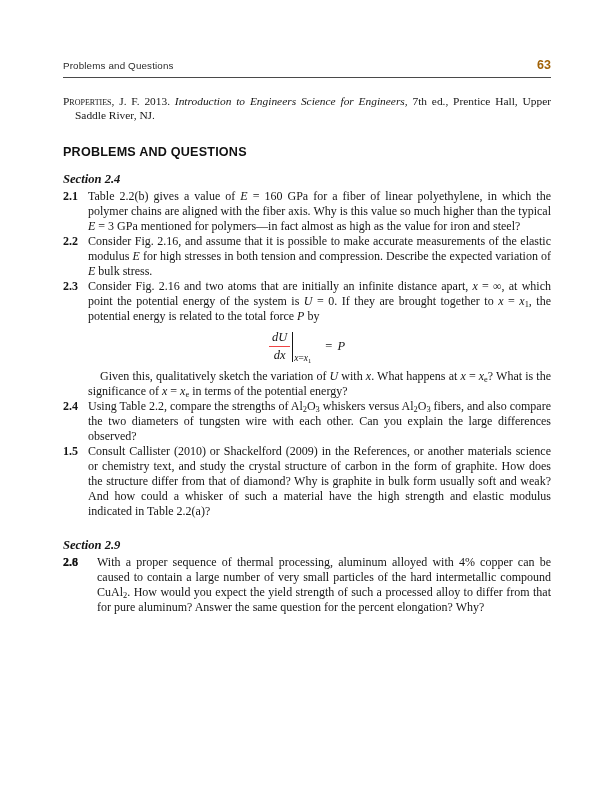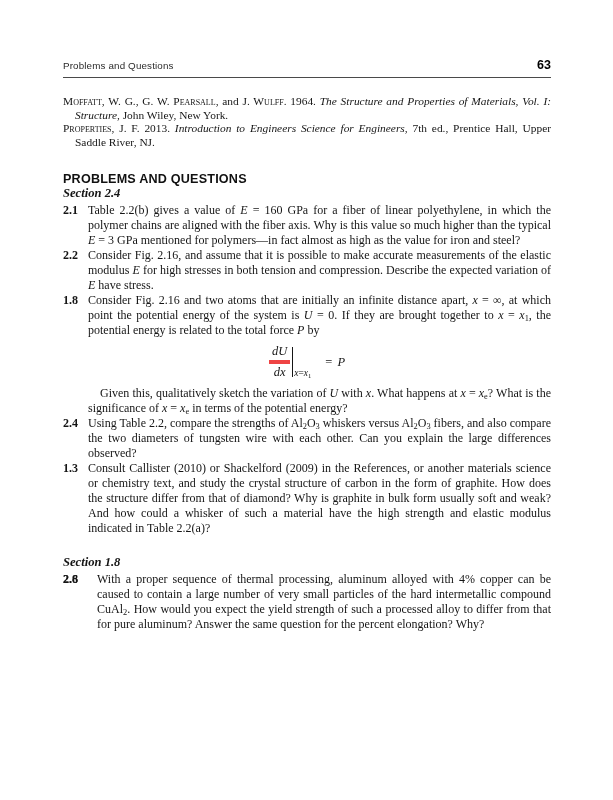--- a/index.html
+++ b/index.html
@@ -15,36 +15,36 @@
     padding: 58px 62px 0 63px;
   }
   
   .runhead {
     display: flex; justify-content: space-between; align-items: baseline;
     border-bottom: 1.6px solid #4a4a4a;
     padding-bottom: 5px;
     font-family: "Liberation Sans", sans-serif;
   }
   .runhead .rh-title { font-size: 9.8px; color: #2b2b2b; letter-spacing: 0.15px; }
-  .runhead .rh-page { font-size: 12.5px; font-weight: bold; color: #000000; }
+  .runhead .rh-page { font-size: 12.5px; font-weight: bold; color: #a16207; }
   
   .refs { margin-top: 17px; font-size: 11.4px; line-height: 13.6px; text-align: justify; }
   .ref { padding-left: 12px; text-indent: -12px; }
   
   .main-heading {
     margin-top: 23px;
     font-family: "Liberation Sans", sans-serif;
     font-weight: bold; font-size: 12.6px; letter-spacing: 0.2px;
     color: #111;
   }
   
   .section-title {
     font-weight: bold; font-style: italic;
     font-size: 12.6px; line-height: 15px;
-    margin-bottom: 2px;
+    margin-top: 13px; margin-bottom: 2px;
   }
   .section-gap { margin-top: 19px; }
   
   .problem {
     position: relative;
     font-size: 12px; line-height: 15px;
     text-align: justify;
   }
   .sec-a .problem { padding-left: 25px; }
   .sec-b .problem { padding-left: 34px; }
@@ -54,83 +54,82 @@
   .seg-sc { font-variant: small-caps; }
   .seg-sub { font-size: 0.7em; vertical-align: -0.28em; line-height: 0; }
   
   .equation {
     margin: 6px 0 6px -25px;
     text-align: center;
     font-size: 12.5px; line-height: normal;
   }
   .eq-inner { display: inline-block; white-space: nowrap; }
   .frac { display: inline-block; vertical-align: middle; text-align: center; font-style: italic; }
-  .frac .num { display: block; border-bottom: 4px solid #ef4444; padding: 0 3px 1px; }
+  .frac .num { display: block; border-bottom: 1px solid #ef4444; padding: 0 3px 1px; }
   .frac .den { display: block; padding-top: 1px; }
   .vbar { display: inline-block; width: 1px; height: 30px; background: #151515; vertical-align: middle; margin-left: 2px; }
   .eq-eval { font-size: 9.5px; position: relative; top: 11px; margin-left: 1px; }
   .eq-rhs { margin-left: 14px; vertical-align: middle; }
   .eq-rhs .seg-i { margin-left: 5px; }
   
   .continuation { text-indent: 12px; }
 </style>
 </head>
 <body>
 
 <div class="page">
 
   <div class="runhead">
     <span class="rh-title">Problems and Questions</span>
     <span class="rh-page">63</span>
   </div>
 
   <div class="refs">
-    <div class="ref"><span class="seg-sc">Moffatt, W. G., G. W. Pearsall,</span><span class="seg-n"> and </span><span class="seg-sc">J. Wulff.</span><span class="seg-n"> 1964. </span><span class="seg-it">The Structure and Properties of Materials, Vol. I: Structure</span><span class="seg-n">, John Wiley, New York.</span></div>
     <div class="ref"><span class="seg-sc">Properties, J. F.</span><span class="seg-n"> 2013. </span><span class="seg-it">Introduction to Engineers Science for Engineers</span><span class="seg-n">, 7th ed., Prentice Hall, Upper Saddle River, NJ.</span></div>
   </div>
 
   <div class="main-heading">PROBLEMS AND QUESTIONS</div>
 
   <div class="sec-a">
     <div class="section-title">Section 2.4</div>
 
     <div class="problem">
       <span class="pnum">2.1</span>
       <span class="ptext"><span class="seg-n">Table 2.2(b) gives a value of </span><span class="seg-i">E</span><span class="seg-n"> = 160 GPa for a fiber of linear polyethylene, in which the polymer chains are aligned with the fiber axis. Why is this value so much higher than the typical </span><span class="seg-i">E</span><span class="seg-n"> = 3 GPa mentioned for polymers—in fact almost as high as the value for iron and steel?</span></span>
     </div>
 
     <div class="problem">
       <span class="pnum">2.2</span>
-      <span class="ptext"><span class="seg-n">Consider Fig. 2.16, and assume that it is possible to make accurate measurements of the elastic modulus </span><span class="seg-i">E</span><span class="seg-n"> for high stresses in both tension and compression. Describe the expected variation of </span><span class="seg-i">E</span><span class="seg-n"> have stress.</span></span>
+      <span class="ptext"><span class="seg-n">Consider Fig. 2.16, and assume that it is possible to make accurate measurements of the elastic modulus </span><span class="seg-i">E</span><span class="seg-n"> for high stresses in both tension and compression. Describe the expected variation of </span><span class="seg-i">E</span><span class="seg-n"> bulk stress.</span></span>
     </div>
 
     <div class="problem">
-      <span class="pnum">1.8</span>
+      <span class="pnum">2.3</span>
       <span class="ptext"><span class="seg-n">Consider Fig. 2.16 and two atoms that are initially an infinite distance apart, </span><span class="seg-i">x</span><span class="seg-n"> = ∞, at which point the potential energy of the system is </span><span class="seg-i">U</span><span class="seg-n"> = 0. If they are brought together to </span><span class="seg-i">x</span><span class="seg-n"> = </span><span class="seg-i">x</span><span class="seg-sub">1</span><span class="seg-n">, the potential energy is related to the total force </span><span class="seg-i">P</span><span class="seg-n"> by</span></span>
       <div class="equation">
         <span class="eq-inner">
           <span class="frac"><span class="num">dU</span><span class="den">dx</span></span><span class="vbar"></span><span class="eq-eval"><span class="seg-i">x</span><span class="seg-n">=</span><span class="seg-i">x</span><span class="seg-sub">1</span></span><span class="eq-rhs"><span class="seg-n">=</span><span class="seg-i">P</span></span>
         </span>
       </div>
       <div class="continuation"><span class="seg-n">Given this, qualitatively sketch the variation of </span><span class="seg-i">U</span><span class="seg-n"> with </span><span class="seg-i">x</span><span class="seg-n">. What happens at </span><span class="seg-i">x</span><span class="seg-n"> = </span><span class="seg-i">x</span><span class="seg-sub">e</span><span class="seg-n">? What is the significance of </span><span class="seg-i">x</span><span class="seg-n"> = </span><span class="seg-i">x</span><span class="seg-sub">e</span><span class="seg-n"> in terms of the potential energy?</span></div>
     </div>
 
     <div class="problem">
       <span class="pnum">2.4</span>
       <span class="ptext"><span class="seg-n">Using Table 2.2, compare the strengths of Al</span><span class="seg-sub">2</span><span class="seg-n">O</span><span class="seg-sub">3</span><span class="seg-n"> whiskers versus Al</span><span class="seg-sub">2</span><span class="seg-n">O</span><span class="seg-sub">3</span><span class="seg-n"> fibers, and also compare the two diameters of tungsten wire with each other. Can you explain the large differences observed?</span></span>
     </div>
 
     <div class="problem">
-      <span class="pnum">1.3</span>
+      <span class="pnum">1.5</span>
       <span class="ptext"><span class="seg-n">Consult Callister (2010) or Shackelford (2009) in the References, or another materials science or chemistry text, and study the crystal structure of carbon in the form of graphite. How does the structure differ from that of diamond? Why is graphite in bulk form usually soft and weak? And how could a whisker of such a material have the high strength and elastic modulus indicated in Table 2.2(a)?</span></span>
     </div>
   </div>
 
   <div class="sec-b">
-    <div class="section-title section-gap">Section 1.8</div>
+    <div class="section-title section-gap">Section 2.9</div>
 
     <div class="problem">
       <span class="pnum">2.6</span>
     </div>
 
 
     <div class="problem">
       <span class="pnum">2.8</span>
       <span class="ptext"><span class="seg-n">With a proper sequence of thermal processing, aluminum alloyed with 4% copper can be caused to contain a large number of very small particles of the hard intermetallic compound CuAl</span><span class="seg-sub">2</span><span class="seg-n">. How would you expect the yield strength of such a processed alloy to differ from that for pure aluminum? Answer the same question for the percent elongation? Why?</span></span>
     </div>

